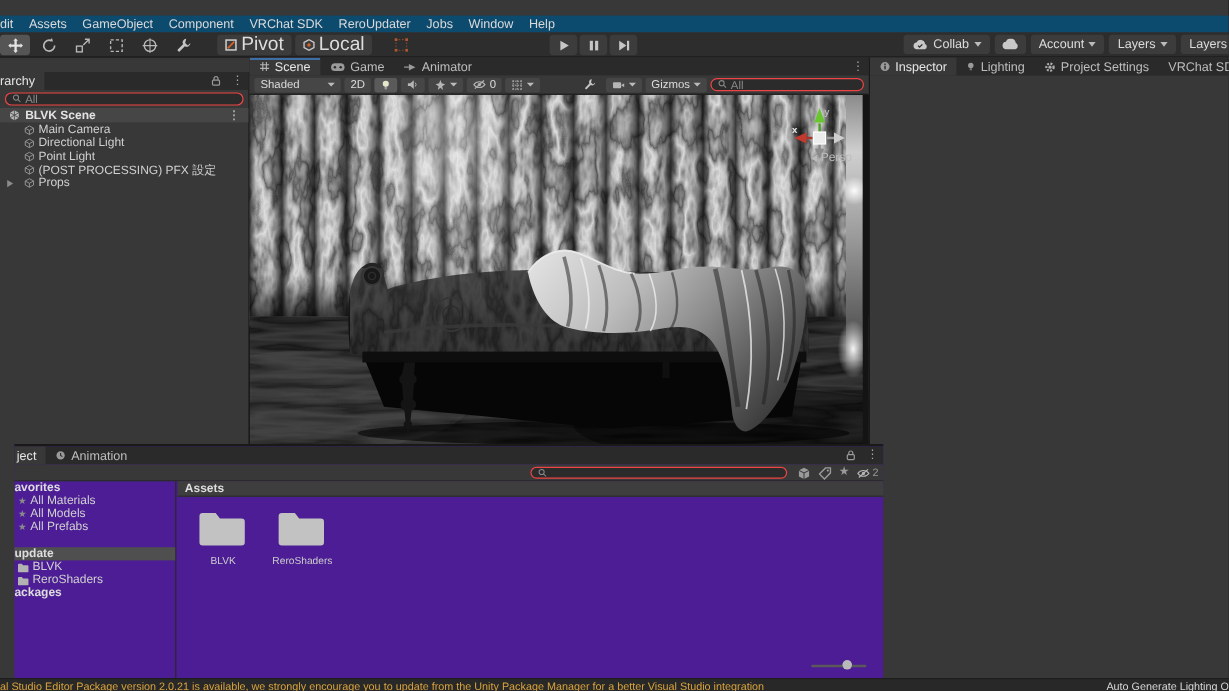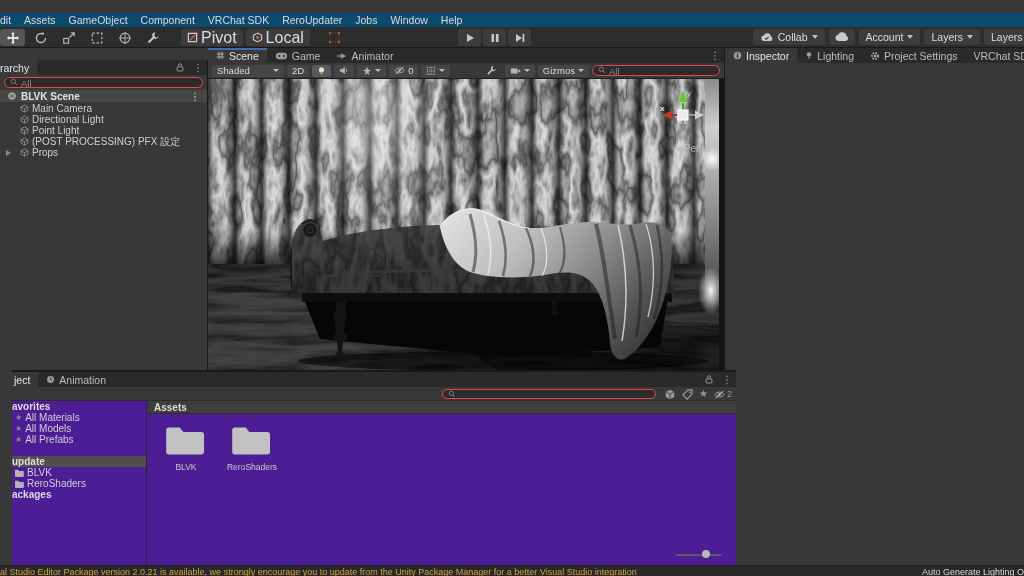--- a/index.html
+++ b/index.html
@@ -48,21 +48,21 @@
   .hrow .expander { position:absolute; left:6px; width:0; height:0; border-top:3.5px solid transparent; border-bottom:3.5px solid transparent; border-left:5px solid #8b8b8b; }
   
   .sceneview { position:absolute; left:208px; top:48px; width:516px; height:322px; background:#383838; }
   .scene-toolbar { position:absolute; left:0; top:15px; width:100%; height:16px; background:#383838; border-bottom:1px solid #1f1f1f; display:flex; align-items:center; gap:3px; padding:0 4px; }
   .sbtn { background:#464646; height:12px; border-radius:2px; font-size:9.5px; color:#dddddd; display:flex; align-items:center; gap:3px; padding:0 5px; white-space:nowrap; }
   .sbtn.lit { background:#5a5a5a; }
   .scene-toolbar .caret-d { border-top-width:3.5px; border-left-width:3px; border-right-width:3px; }
   .viewport { position:absolute; left:0; top:31px; width:516px; height:291px; background:#000; overflow:hidden; }
   .viewport svg.art { position:absolute; left:0; top:0; width:100%; height:100%; }
   .gizmo { position:absolute; right:18px; top:8px; width:46px; height:48px; }
-  .persp { position:absolute; right:14px; top:64px; display:flex; align-items:center; gap:3px; color:#bdbdbd; font-size:10px; }
+  .persp { position:absolute; right:14px; top:47px; display:flex; align-items:center; gap:3px; color:#bdbdbd; font-size:10px; }
   .persp .tri { width:0; height:0; border-top:3.5px solid transparent; border-bottom:3.5px solid transparent; border-right:5px solid #bdbdbd; }
   
   .inspector { position:absolute; left:724px; top:48px; width:300px; height:517px; background:#383838; border-left:1px solid #191919; }
   
   .project { position:absolute; left:12px; top:370px; width:724px; height:195px; background:#4c1d95; border-top:2px solid #191919; }
   .proj-toolbar { position:absolute; left:0; top:15px; width:100%; height:14px; background:#383838; border-bottom:1px solid #2b2b2b; }
   .proj-toolbar .searchpill { position:absolute; left:430px; top:2px; width:214px; height:10px; }
   .proj-ticons { position:absolute; right:4px; top:1px; display:flex; align-items:center; gap:6px; height:12px; color:#9a9a9a; font-size:9px; }
   .proj-body { position:absolute; left:0; top:29px; right:0; bottom:0; }
   .ptree { position:absolute; left:0; top:0; width:135px; bottom:0; border-right:1px solid #292929; font-size:10px; }

